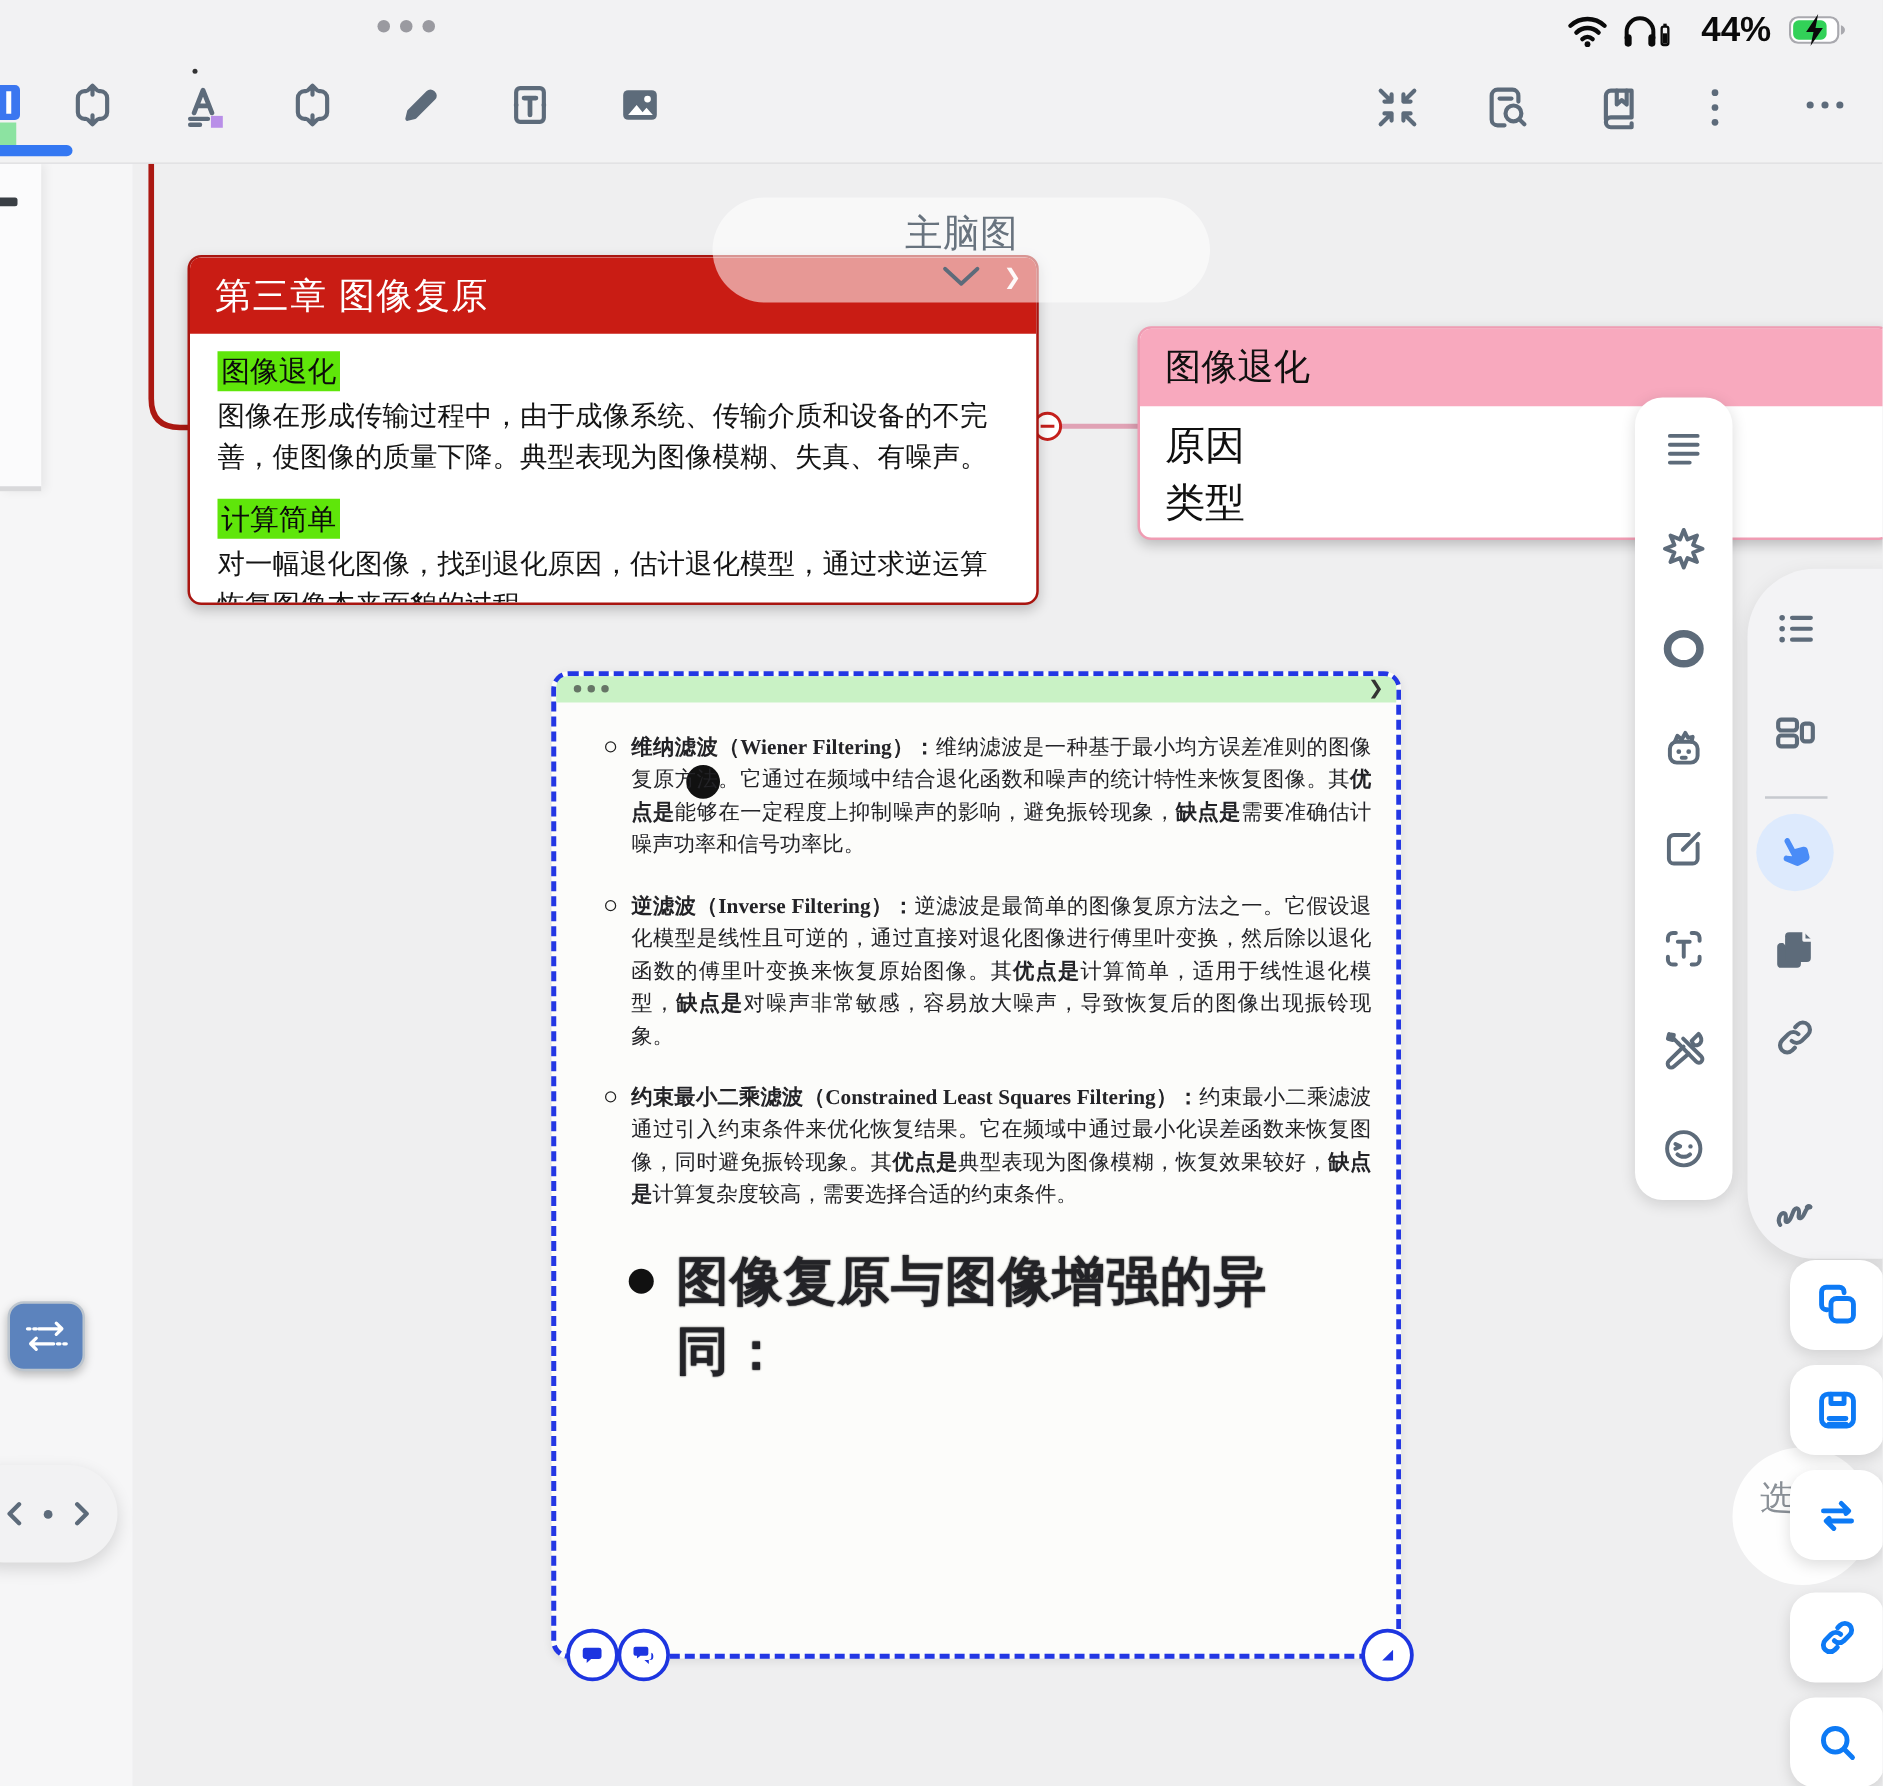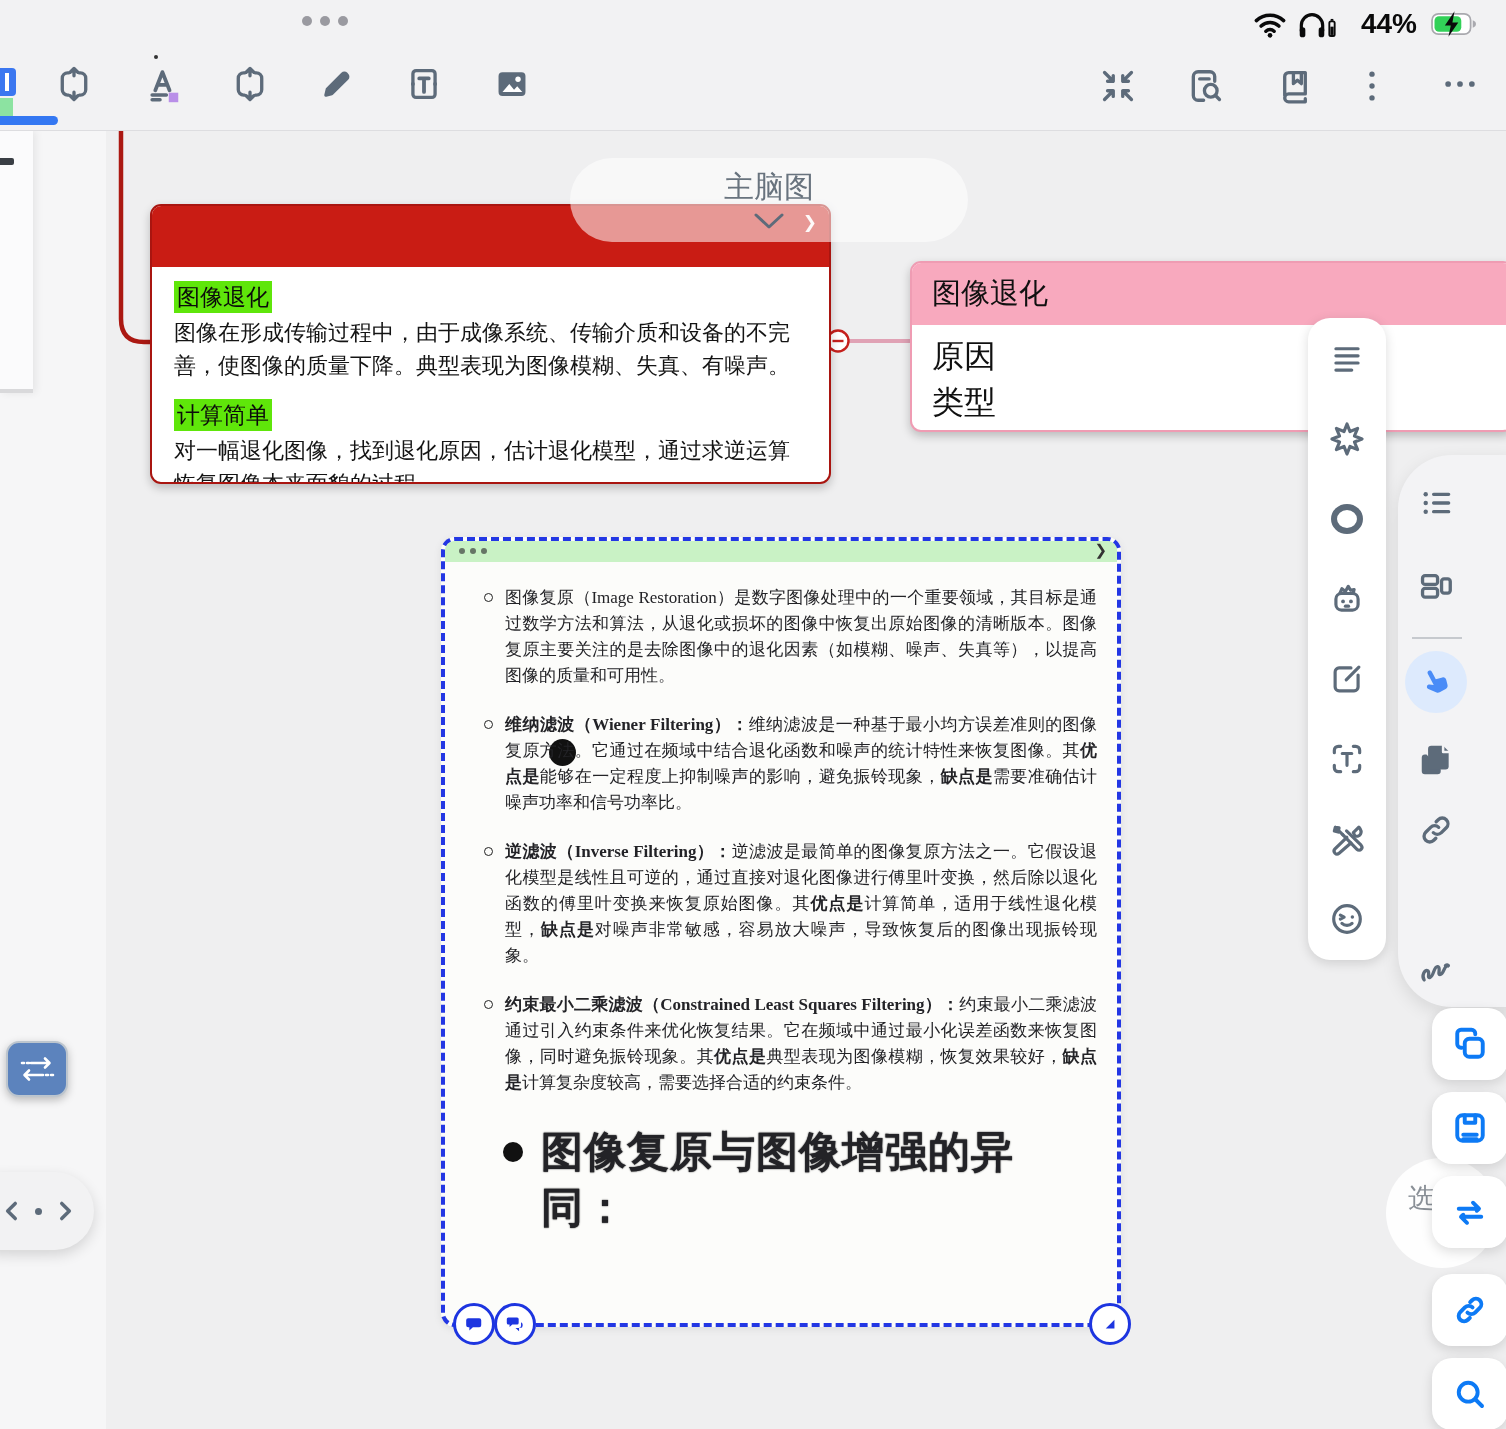--- a/index.html
+++ b/index.html
@@ -132,20 +132,21 @@
     <path d="M21 0 V190 Q21 213 44 213 H60" fill="none" stroke="#ab1812" stroke-width="4.5"></path>
   </svg>
   <svg class="conn" style="left:822px;top:326px;width:92px;height:30px;" viewBox="0 0 92 30">
     <path d="M5 15 H92" fill="none" stroke="#e0a2b5" stroke-width="4"></path>
     <circle cx="16" cy="15" r="10.5" fill="#fff" stroke="#c5201d" stroke-width="2.4"></circle>
     <path d="M10.5 15 h11" stroke="#c5201d" stroke-width="2.4"></path>
   </svg>
 
   <div class="node node-red">
     <div class="hd">
+      <span class="ttl">第三章 图像复原</span>
       <span class="chev">❯</span>
     </div>
     <div class="bd">
         <div class="node-section"><span class="hl">图像退化</span><div class="desc">图像在形成传输过程中，由于成像系统、传输介质和设备的不完善，使图像的质量下降。典型表现为图像模糊、失真、有噪声。</div></div>
         <div class="node-section"><span class="hl">计算简单</span><div class="desc">对一幅退化图像，找到退化原因，估计退化模型，通过求逆运算恢复图像本来面貌的过程。</div></div>
       </div>
   </div>
 
   <div class="node node-pink">
     <div class="hd">
@@ -167,21 +168,20 @@
   <div class="card">
     <div class="ghead">
       <span class="gdots">
           <i></i>
           <i></i>
           <i></i>
         </span>
       <span class="gchev">❯</span>
     </div>
     <div class="content">
-        <div class="doc-block doc-p"><span class="bullet"></span><span>图像复原（Image Restoration）是数字图像处理中的一个重要领域，其目标是通过数学方法和算法，从退化或损坏的图像中恢复出原始图像的清晰版本。图像复原主要关注的是去除图像中的退化因素（如模糊、噪声、失真等），以提高图像的质量和可用性。</span></div>
         <div class="doc-block doc-h1"><span class="bullet"></span></div>
         <div class="doc-block doc-p"><span class="bullet"></span><b>维纳滤波（Wiener Filtering）：</b><span>维纳滤波是一种基于最小均方误差准则的图像复原方法。它通过在频域中结合退化函数和噪声的统计特性来恢复图像。其</span><b>优点是</b><span>能够在一定程度上抑制噪声的影响，避免振铃现象，</span><b>缺点是</b><span>需要准确估计噪声功率和信号功率比。</span></div>
         <div class="doc-block doc-p"><span class="bullet"></span><b>逆滤波（Inverse Filtering）：</b><span>逆滤波是最简单的图像复原方法之一。它假设退化模型是线性且可逆的，通过直接对退化图像进行傅里叶变换，然后除以退化函数的傅里叶变换来恢复原始图像。其</span><b>优点是</b><span>计算简单，适用于线性退化模型，</span><b>缺点是</b><span>对噪声非常敏感，容易放大噪声，导致恢复后的图像出现振铃现象。</span></div>
         <div class="doc-block doc-p"><span class="bullet"></span><b>约束最小二乘滤波（Constrained Least Squares Filtering）：</b><span>约束最小二乘滤波通过引入约束条件来优化恢复结果。它在频域中通过最小化误差函数来恢复图像，同时避免振铃现象。其</span><b>优点是</b><span>典型表现为图像模糊，恢复效果较好，</span><b>缺点是</b><span>计算复杂度较高，需要选择合适的约束条件。</span></div>
         <div class="doc-block doc-h1b"><span class="bullet"></span><span>图像复原与图像增强的异同：</span></div>
       </div>
 
     <div class="badge" style="left:8px;bottom:-22px;">
       <svg viewBox="0 0 24 24">
         <path d="M4 4h14a2.5 2.5 0 012.5 2.5V13a2.5 2.5 0 01-2.5 2.5H10l-4.5 4v-4H4A2.5 2.5 0 011.5 13V6.5A2.5 2.5 0 014 4z"></path>

